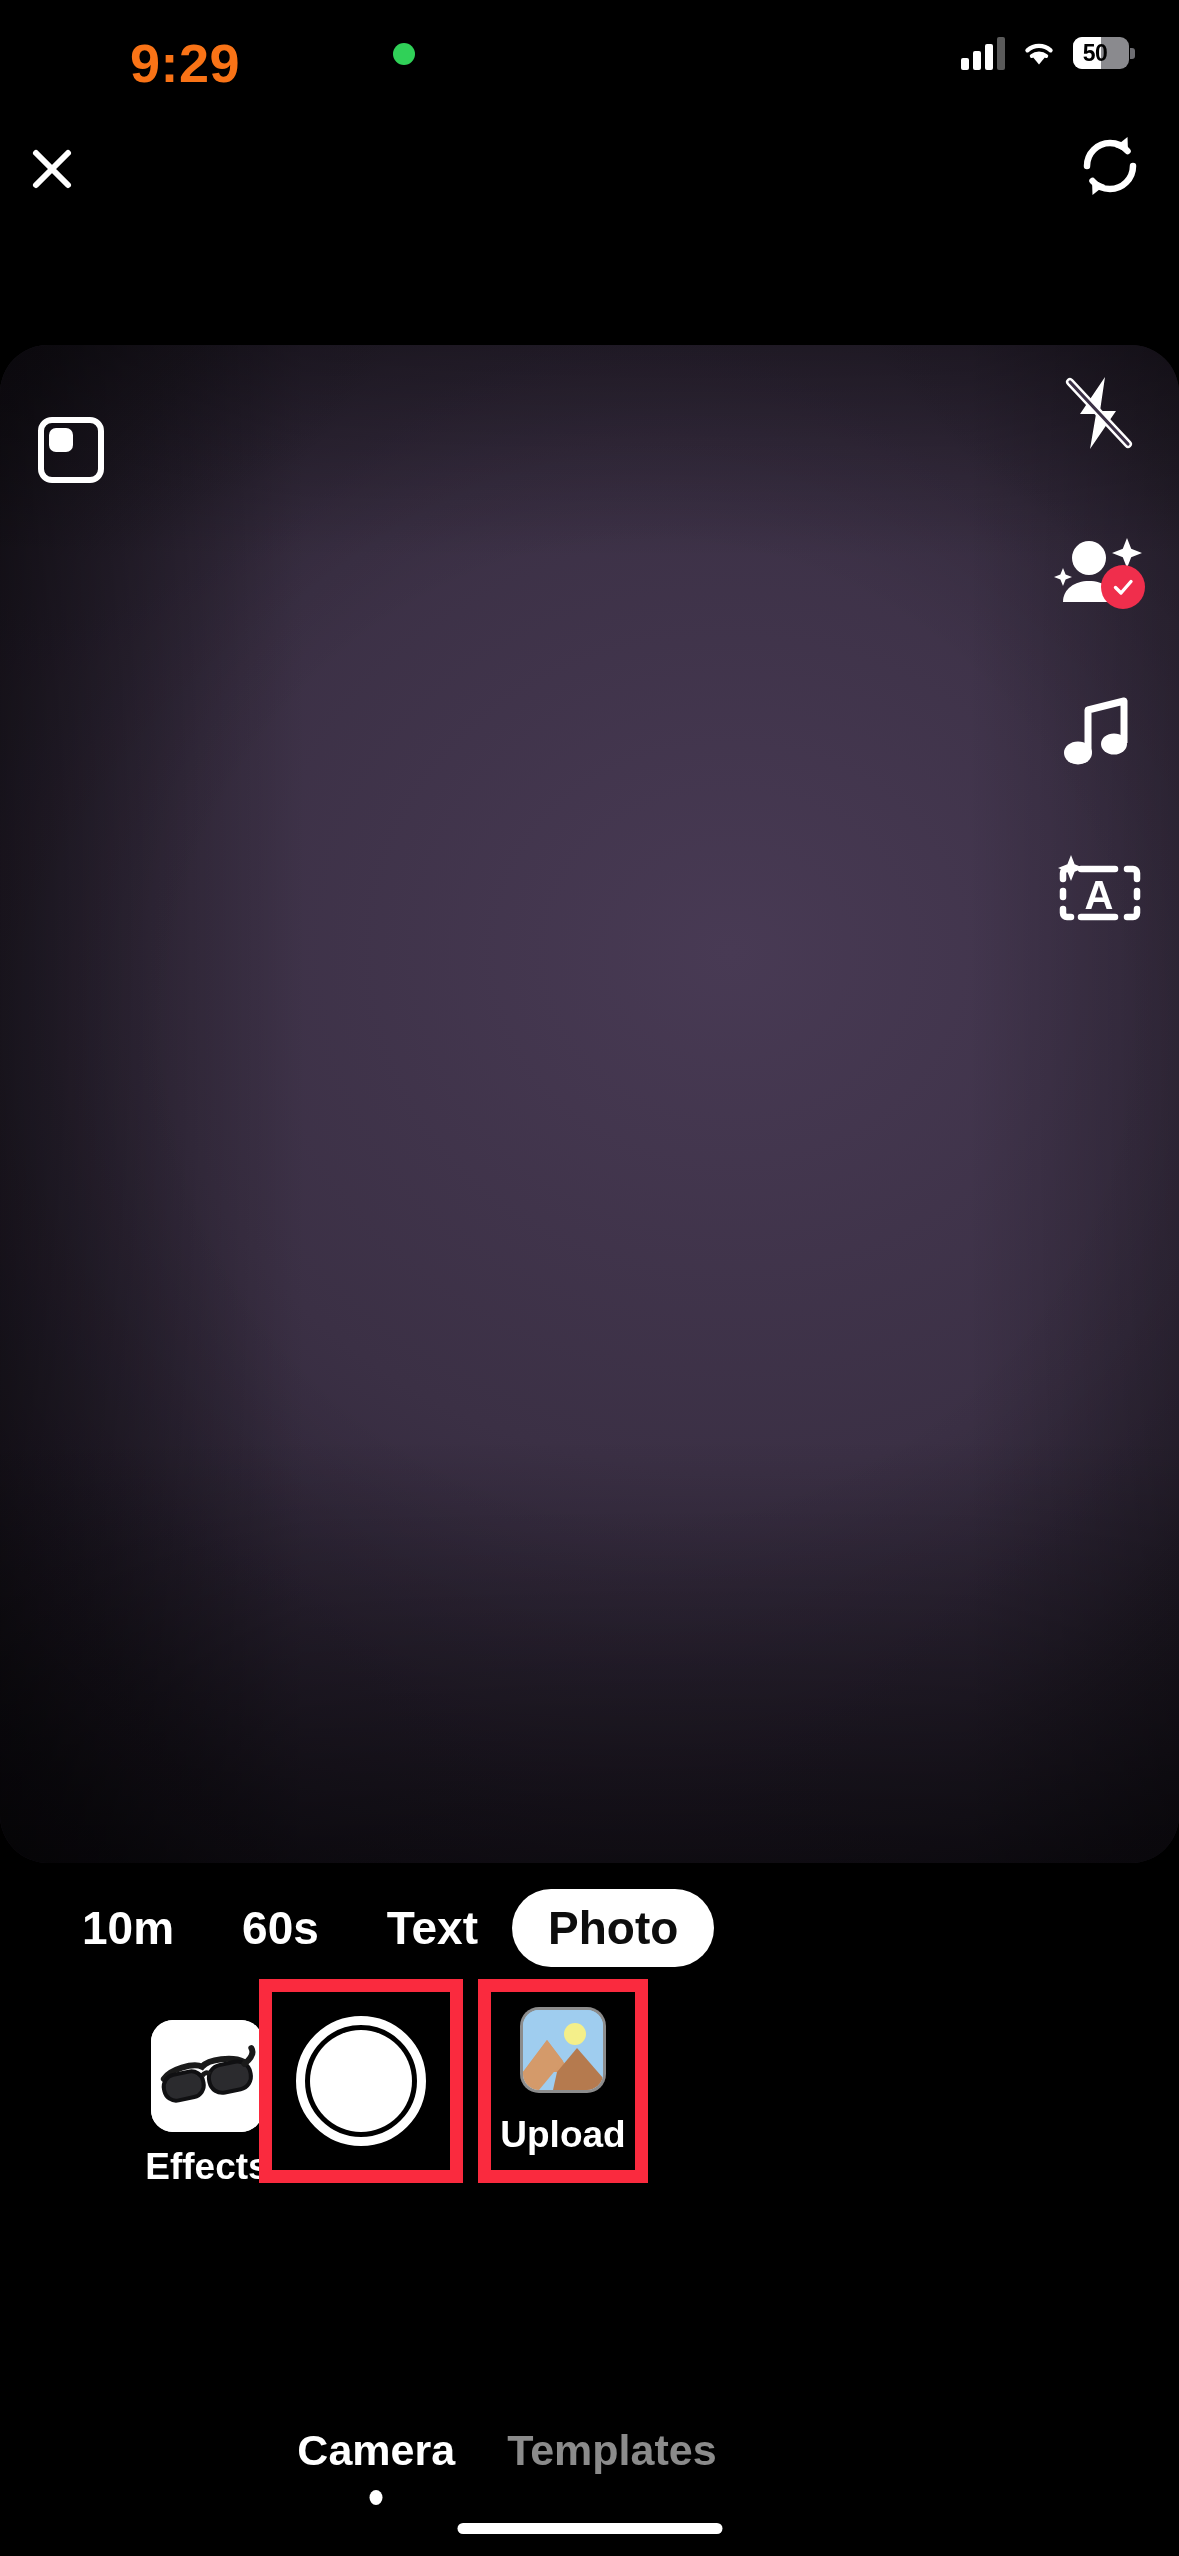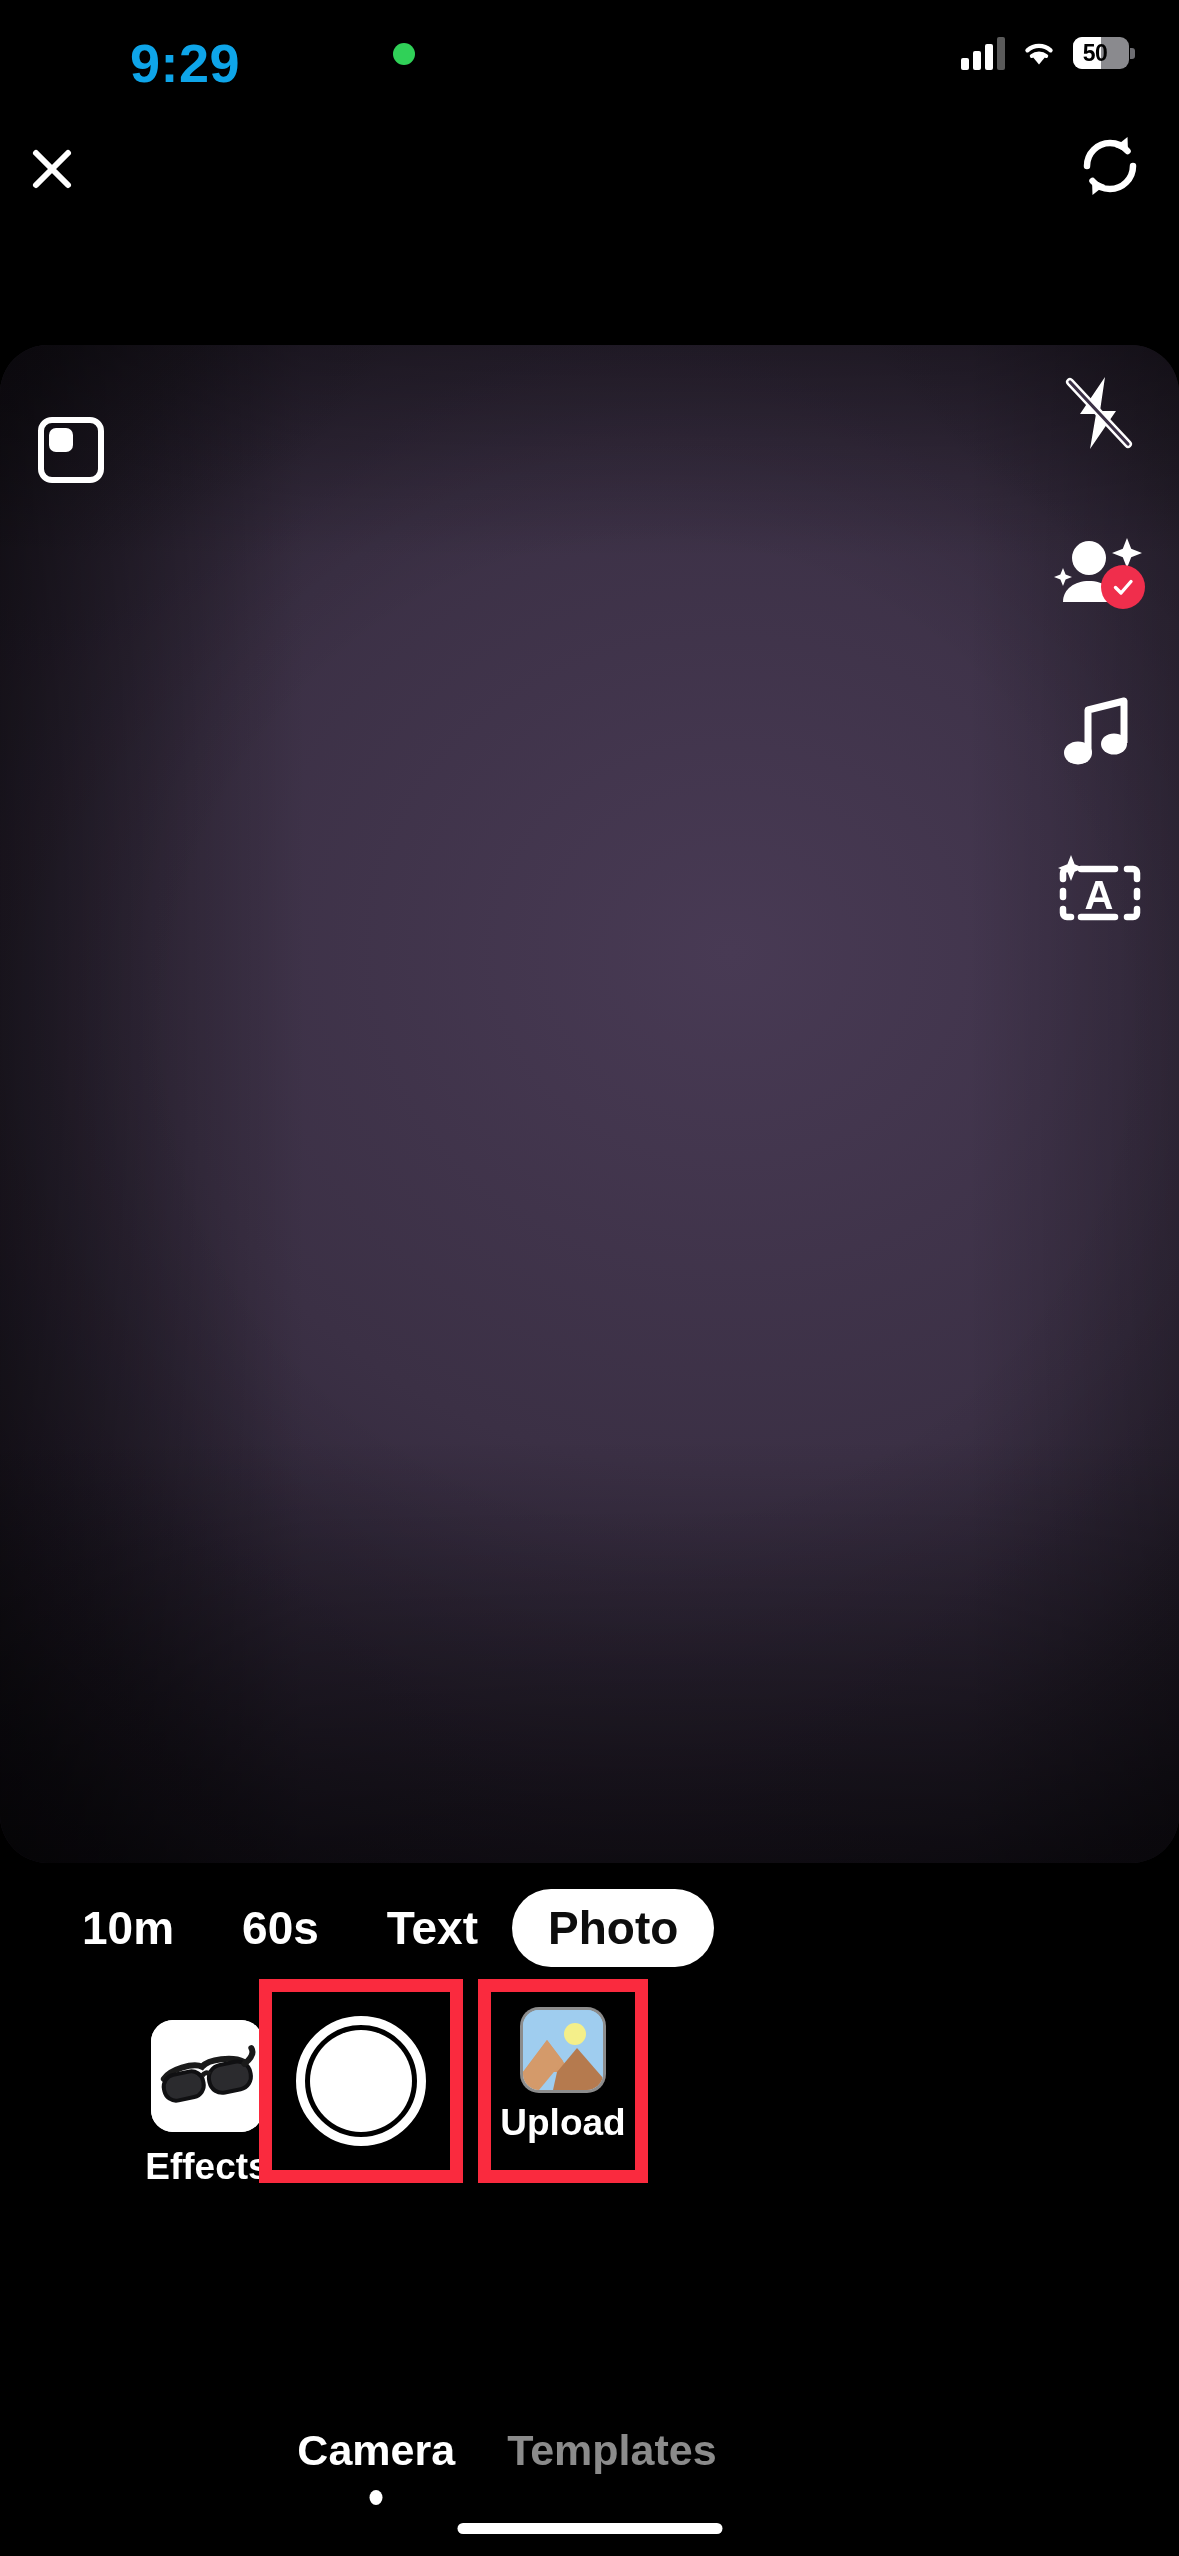--- a/index.html
+++ b/index.html
@@ -9,21 +9,21 @@
     font-family:"Liberation Sans", sans-serif;
     overflow:hidden;
   }
   #screen { position:relative; width:1179px; height:2556px; background:#000; }
 
   
   .statusbar { position:absolute; top:0; left:0; width:1179px; height:120px; }
   .sb-time {
     position:absolute; left:100px; top:32px;
     width:170px; text-align:center;
-    color:#0ea5e9; font-size:54px; font-weight:700; letter-spacing:0.5px;
+    color:#f97316; font-size:54px; font-weight:700; letter-spacing:0.5px;
   }
   .sb-greendot {
     position:absolute; left:393px; top:43px;
     width:22px; height:22px; border-radius:50%; background:#30D158;
   }
   .sb-right { position:absolute; right:44px; top:36px; display:flex; align-items:center; gap:14px; }
   .sig { display:flex; align-items:flex-end; gap:4px; height:34px; }
   .sig i { display:block; width:8px; background:#fff; border-radius:2px; }
   .sig i:nth-child(1){ height:12px; }
   .sig i:nth-child(2){ height:19px; }
@@ -147,21 +147,21 @@
   }
   .upload-btn {
     position:absolute; left:478px; top:110px; width:170px; text-align:center;
   }
   .upload-thumb {
     width:80px; height:80px; margin:0 auto; border-radius:16px;
     position:relative; overflow:hidden; background:#9ccdf0;
     box-shadow:0 0 0 3px rgba(255,255,255,0.55);
   }
   .upload-thumb svg { position:absolute; left:0; top:0; width:80px; height:80px; }
-  .upload-label { margin-top:12px; color:#fff; font-size:37px; font-weight:600; }
+  .upload-label { margin-top:24px; color:#fff; font-size:37px; font-weight:600; }
 
   
   .tabs {
     position:absolute; left:0; top:2410px; width:1014px; height:80px;
     display:flex; align-items:center; justify-content:center; gap:52px;
   }
   .tab { font-size:43px; font-weight:600; position:relative; }
   .tab.active { color:#fff; }
   .tab.inactive { color:#8b8b8b; }
   .tab-dot {

